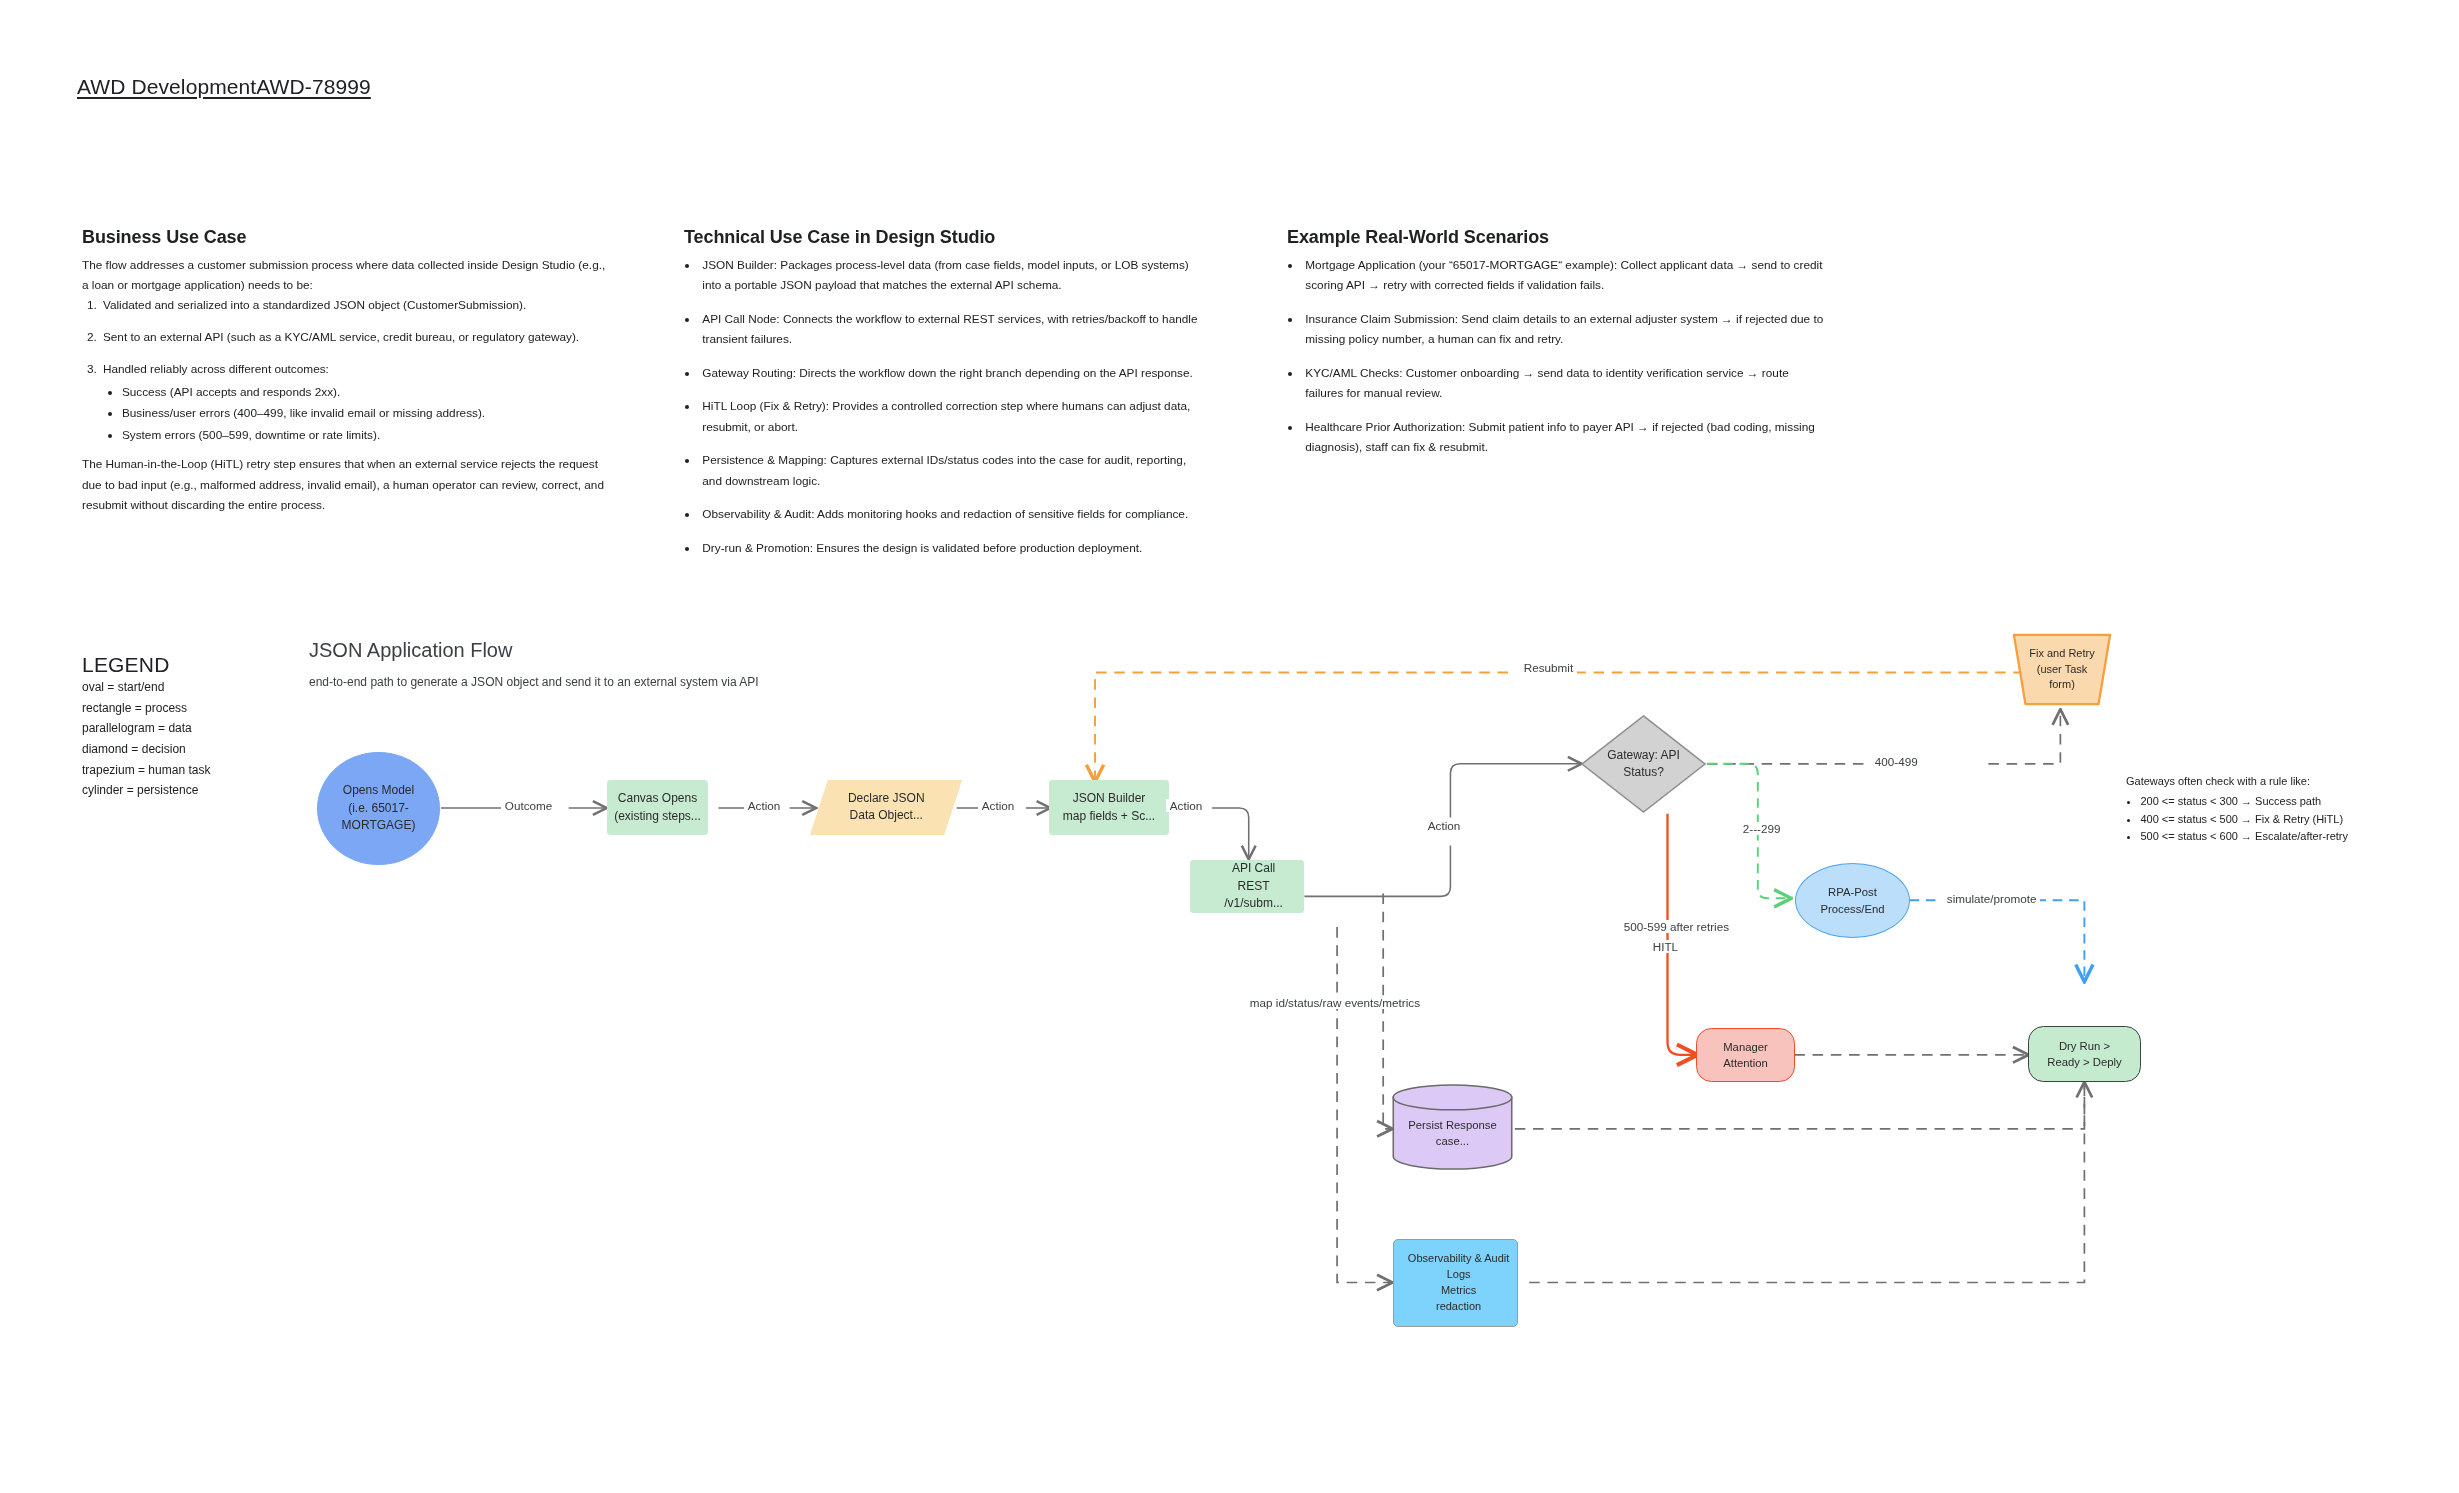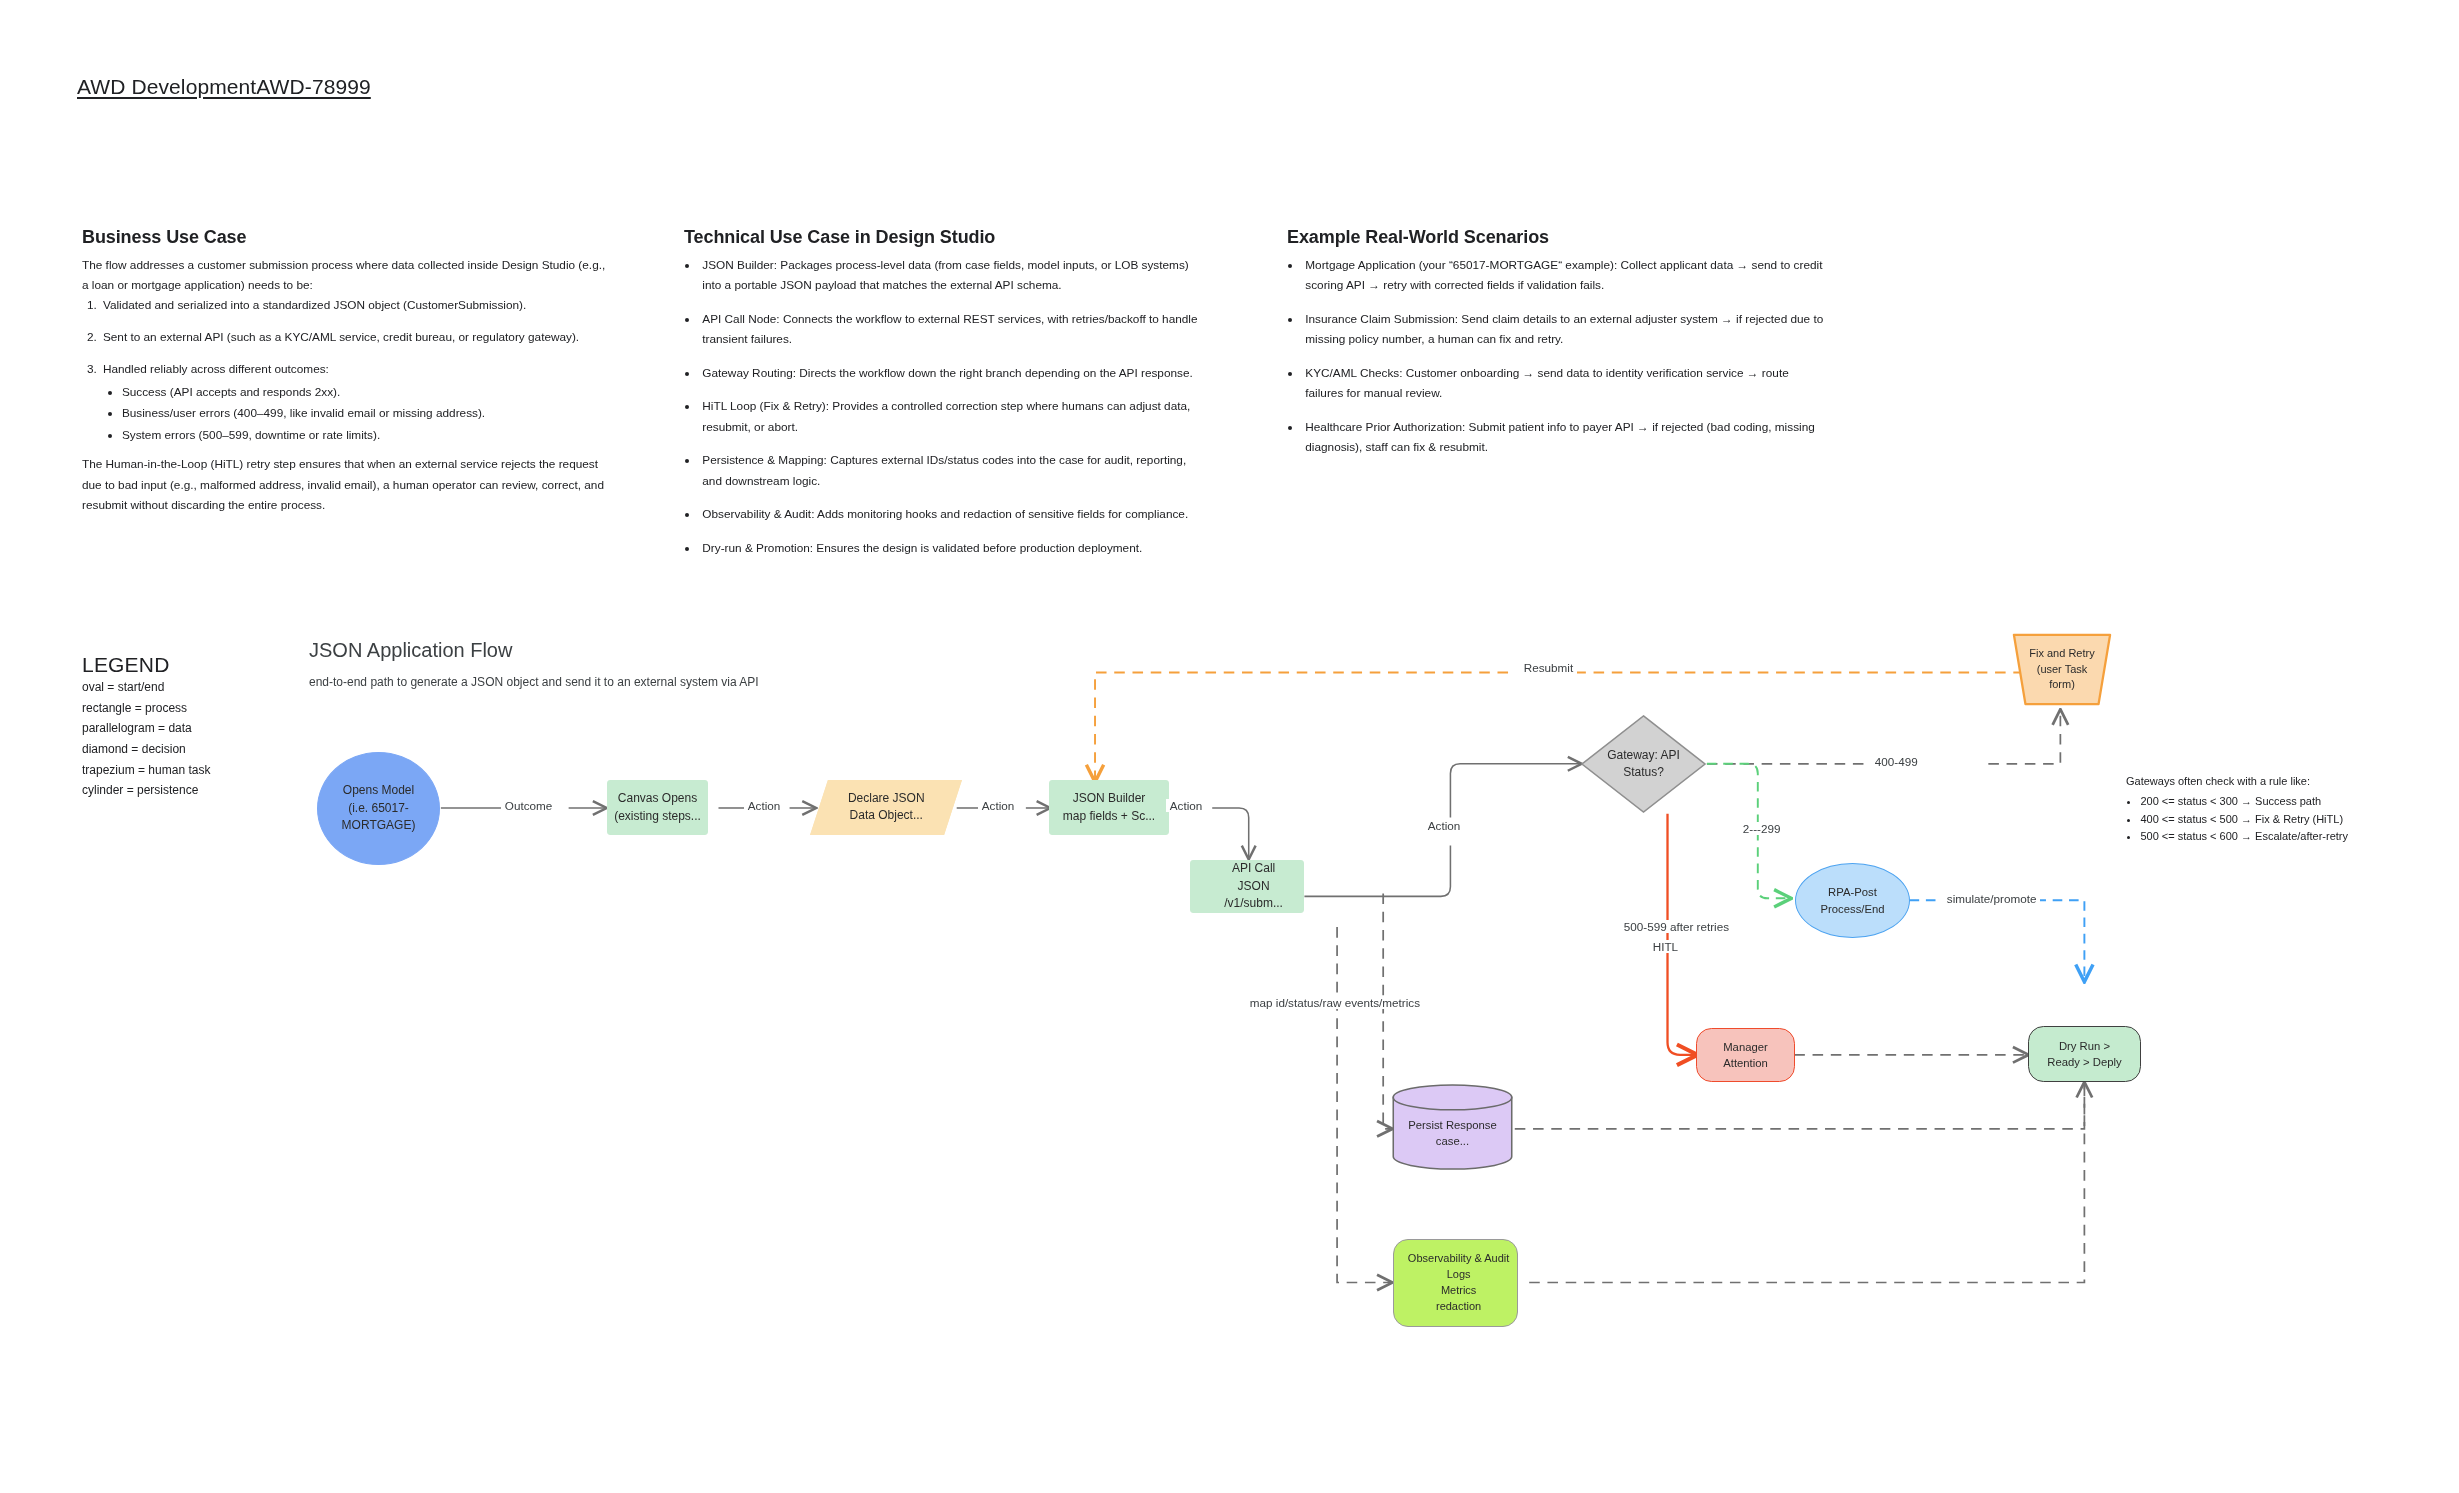--- a/index.html
+++ b/index.html
@@ -91,21 +91,21 @@
   }
   .n-data .lines { transform: skewX(18deg); }
   .n-oval-end {
     border-radius: 50%;
     background: #BBDEFB; border: 1.9px solid #4DA3F0;
   }
   .n-manager {
     background: #F7C3BC; border: 1.9px solid #EF4B2C; border-radius: 15.4px;
   }
   .n-grey-box {
-    background: #bef264; border: 1px solid #9a9a9a; border-radius: 15px; padding-left: 12px;
+    background: #7dd3fc; border: 1px solid #9a9a9a; border-radius: 5px; padding-left: 12px;
   }
 
   
   .elabel {
     position: absolute; font-size: 11.7px; color: #3c4043;
     background: #ffffff; padding: 0 3.8px; white-space: nowrap;
     text-align: center;
   }
 </style>
 </head>
@@ -282,21 +282,21 @@
 <div class="node n-process abs" style="left:1049px; top:780px; width:120px; height:55px;">
   <div class="lines">
     <div>JSON Builder</div>
     <div>map fields + Sc...</div>
   </div>
 </div>
 
 <div class="node n-process abs" style="left:1190px; top:860px; width:114px; height:53px;padding-left:19px;">
   <div class="lines">
     <div>API Call</div>
-    <div>JSON /v1/subm...</div>
+    <div>REST /v1/subm...</div>
   </div>
 </div>
 
 <div class="abs" style="left:1580px; top:714px; width:127px; height:100px;">
   <svg width="127" height="100" viewBox="0 0 132 104" style="position:absolute; left:0; top:0;">
     <polygon points="66,2 130,52 66,102 2,52" fill="#D2D2D2" stroke="#8f8f8f" stroke-width="1.6"></polygon>
   </svg>
   <div class="node" style="left:0; top:0; width:127px; height:100px; background:transparent; border:none;">
     <div class="lines">
       <div>Gateway: API</div>

